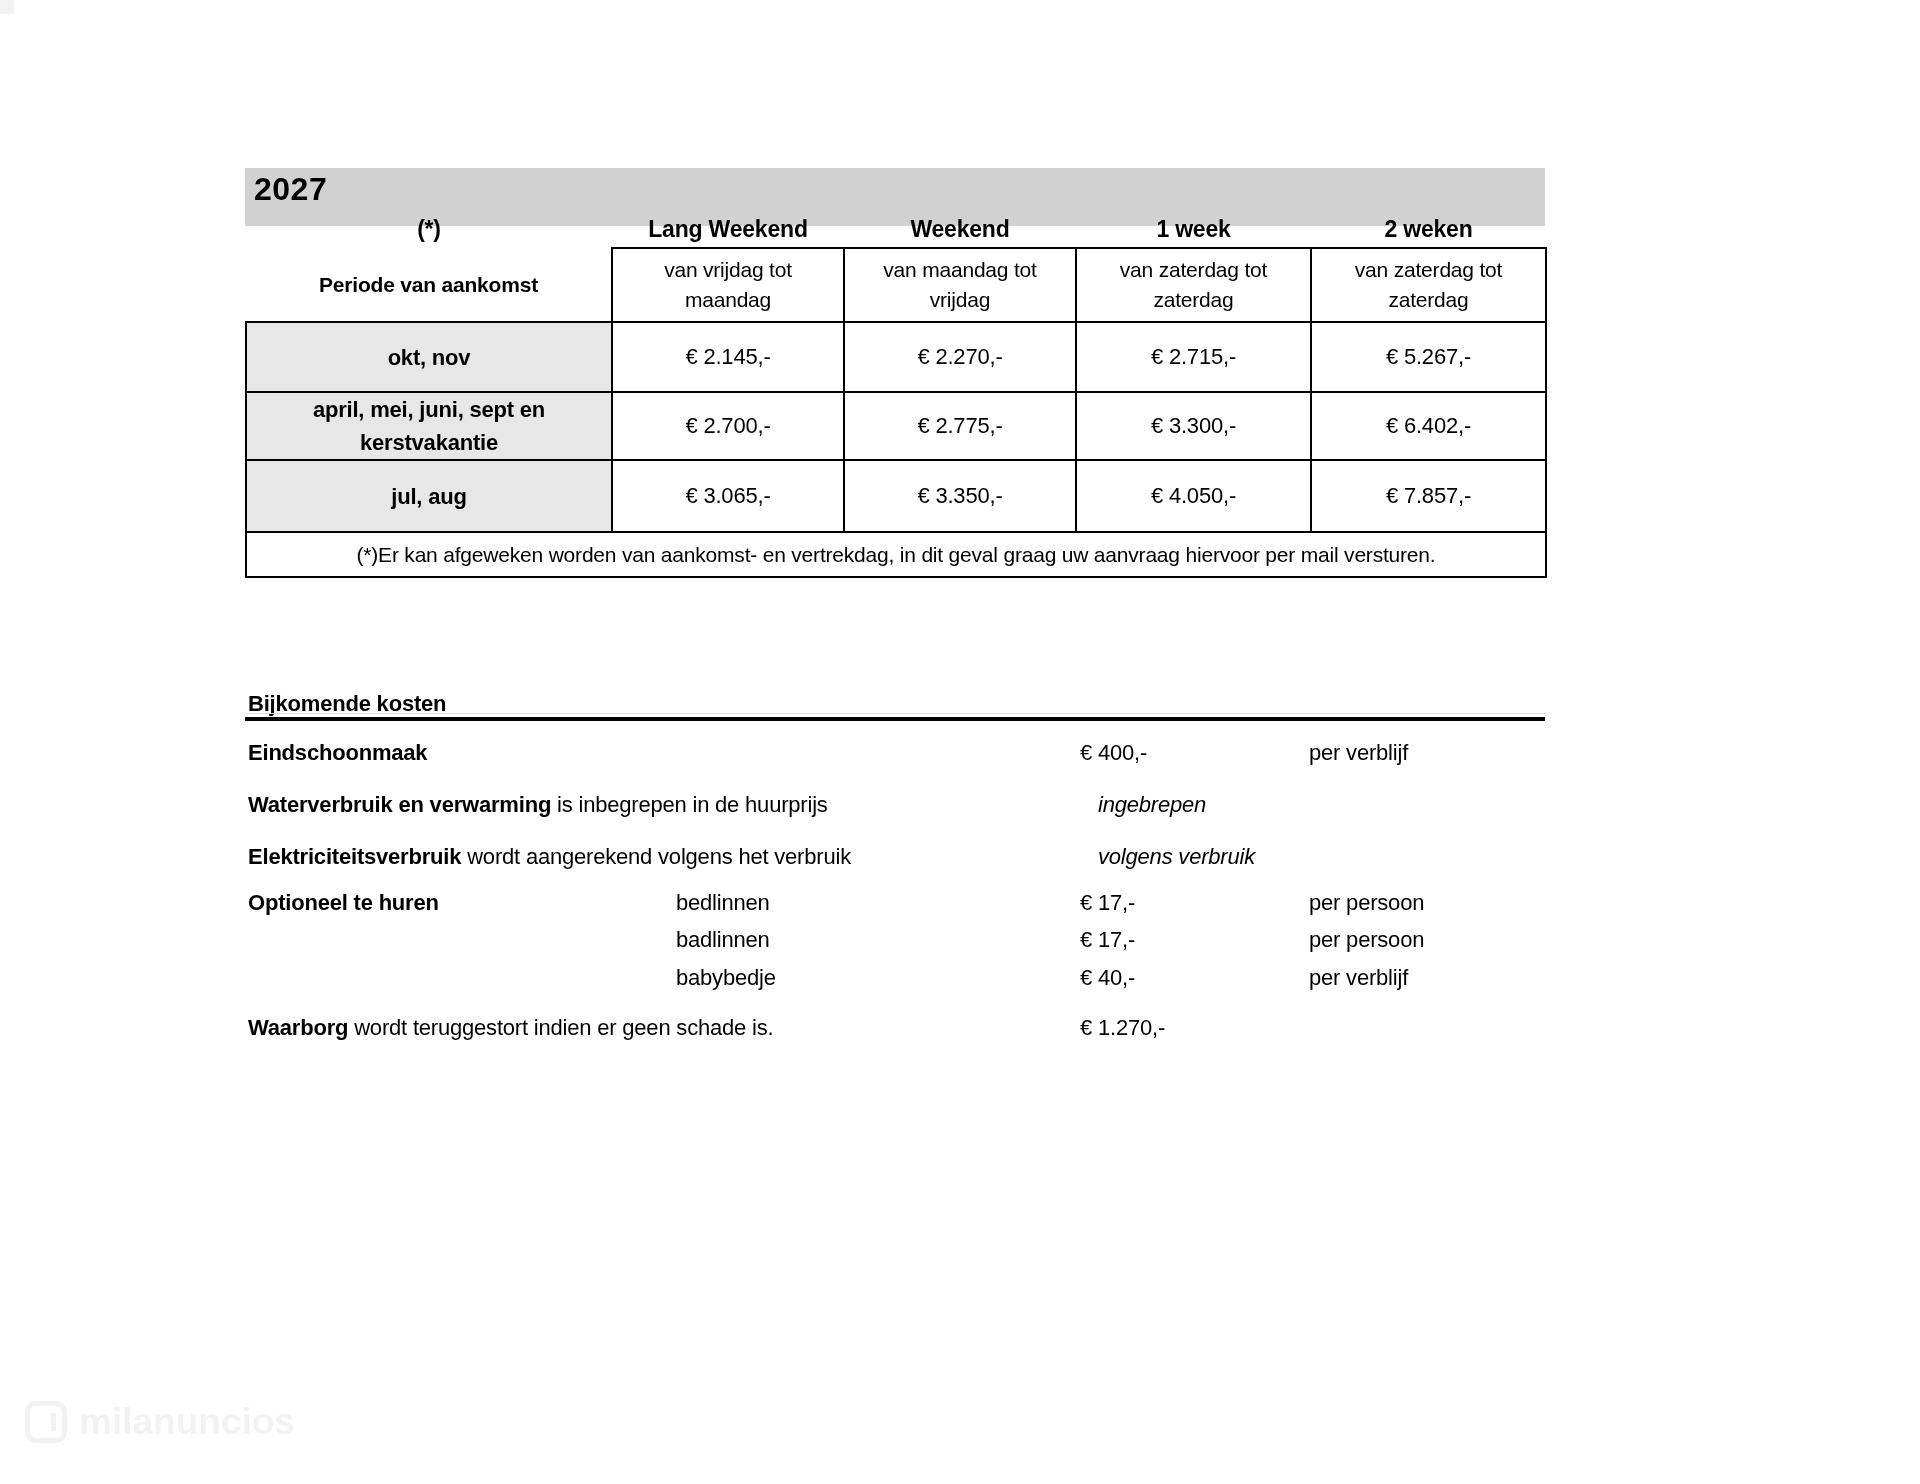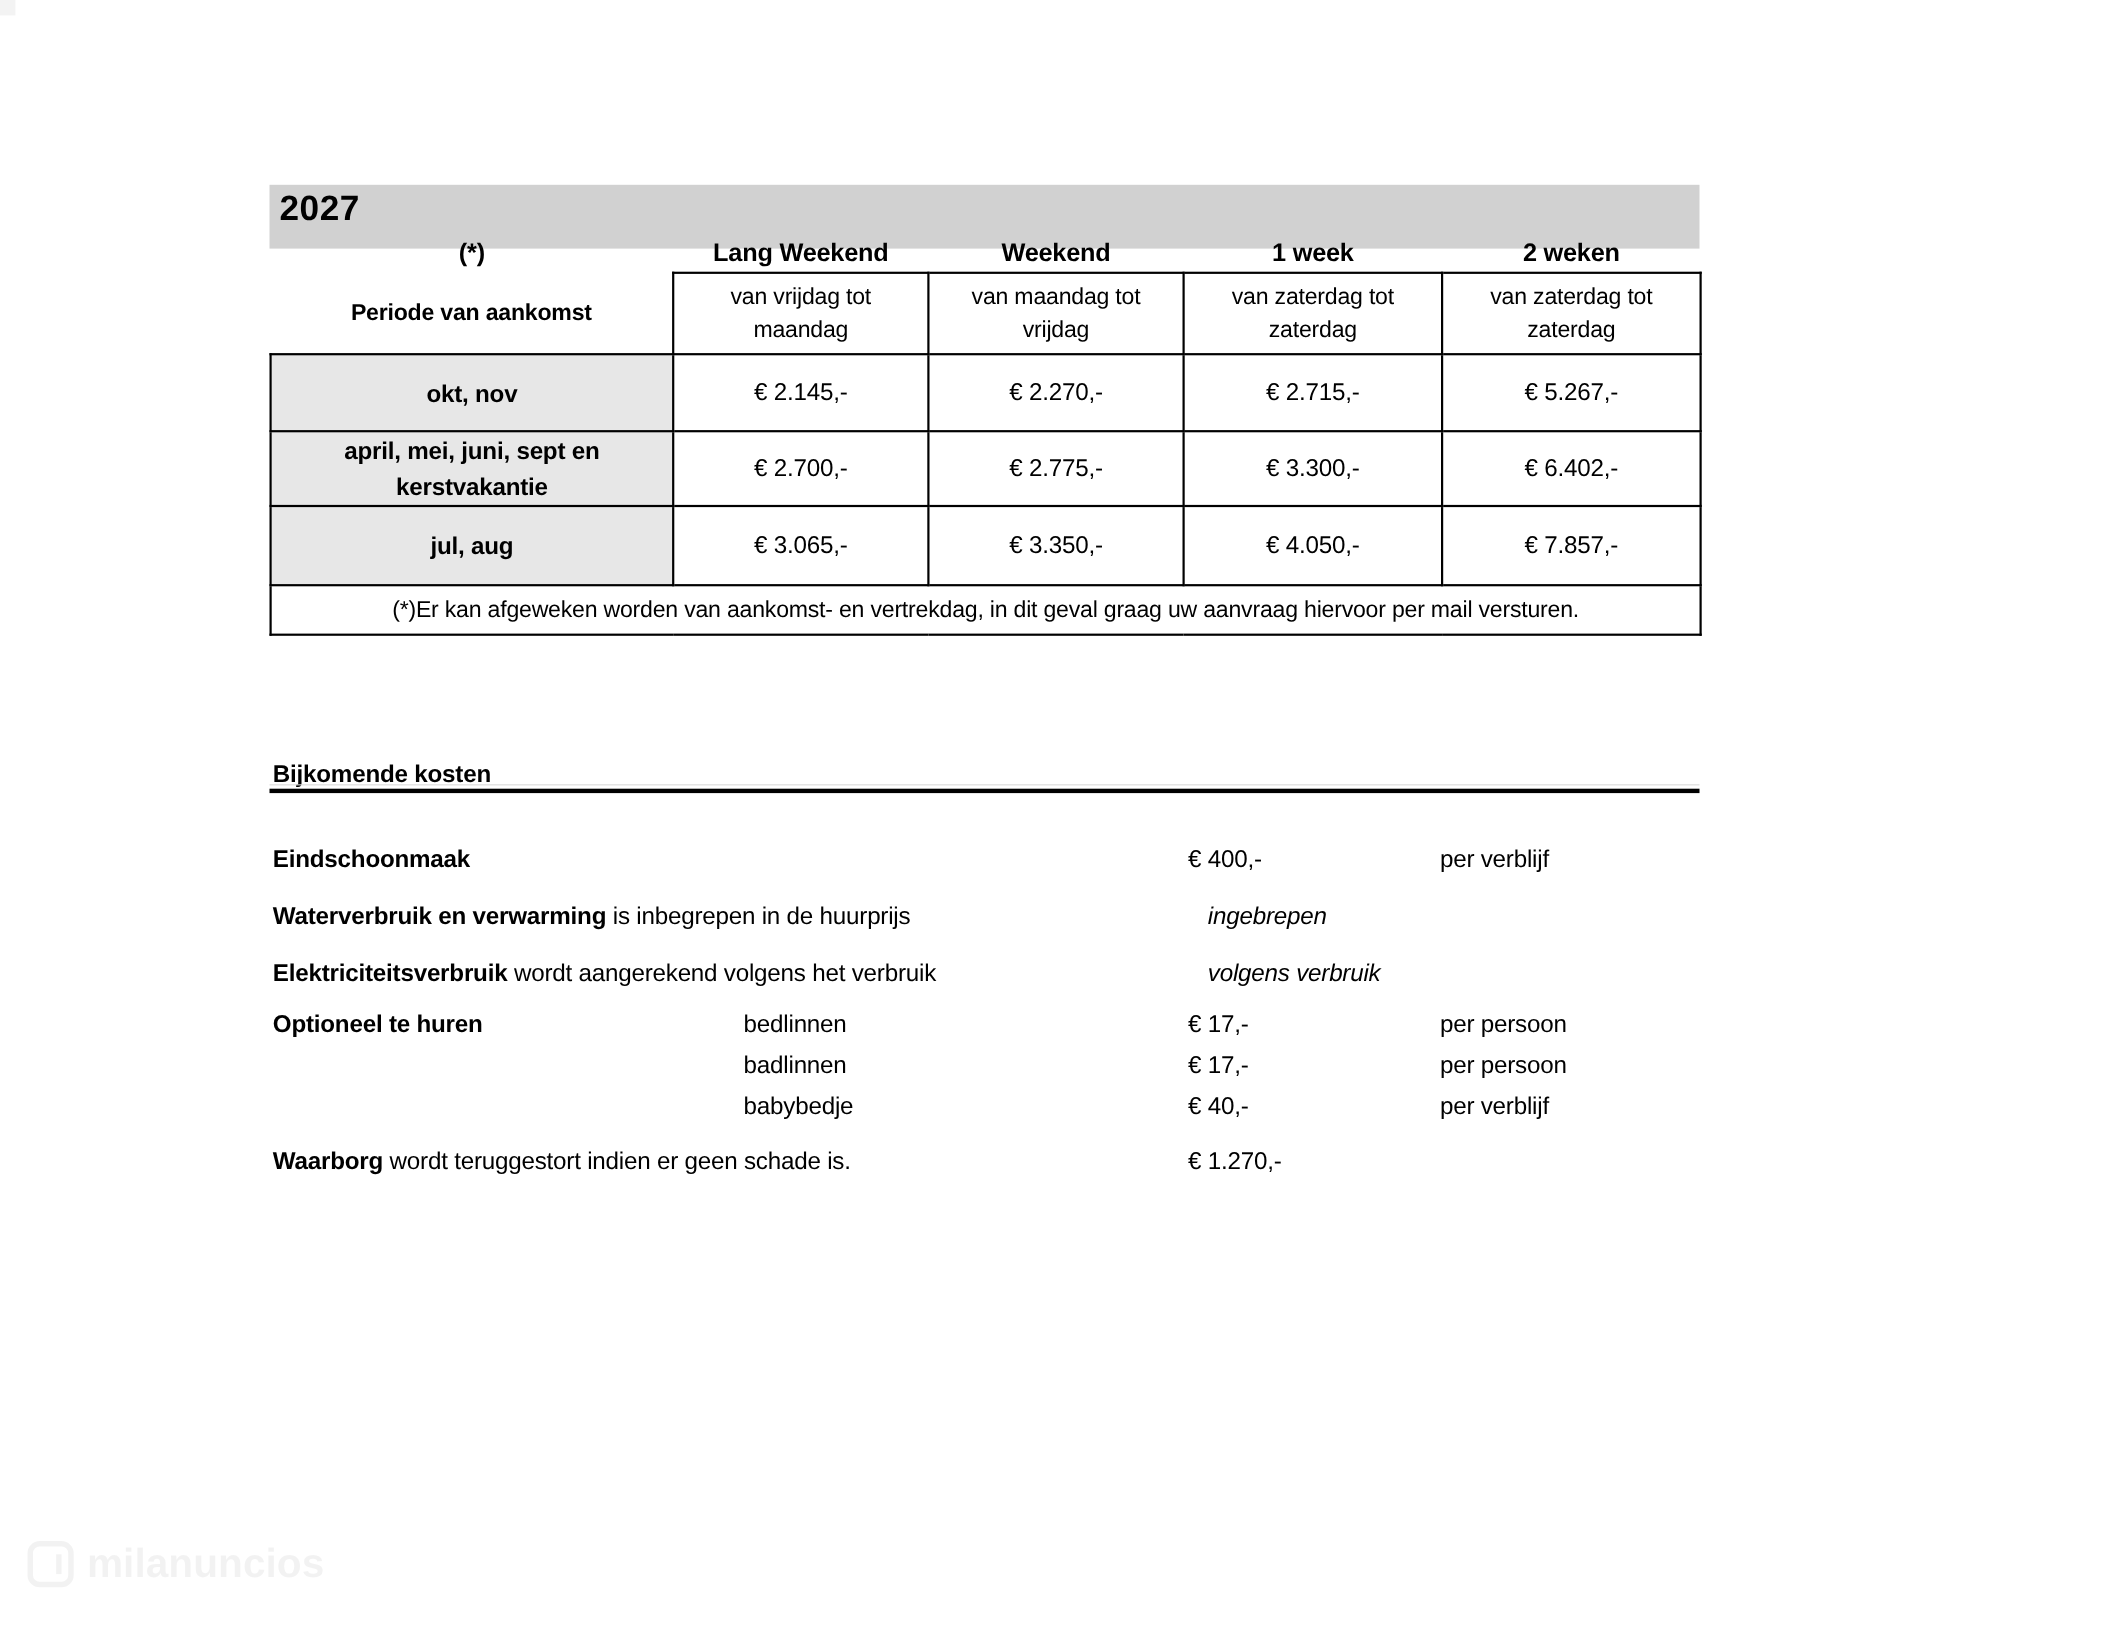--- a/index.html
+++ b/index.html
@@ -28,21 +28,21 @@
   td.period-head{font-weight:bold;font-size:23px;vertical-align:bottom;padding-bottom:7px;}
   td.rowlabel{background:#e7e7e7;font-weight:bold;font-size:22px;line-height:33px;}
   td.rowlabel .reg{font-weight:normal;}
   td.price-cell{font-size:22px;}
   td.footnote{font-size:21px;text-align:left;padding-left:6px;}
   
   .costs-title{left:248px;top:691px;font-size:22px;font-weight:bold;}
   .rule-thin{left:245px;top:713px;width:1300px;height:1px;background:#d9d9d9;}
   .rule-thick{left:245px;top:717px;width:1300px;height:3.5px;background:#000;}
   .cost-line{left:245px;width:1300px;height:30px;font-size:22px;line-height:30px;}
-  .cost-line span{position:absolute;white-space:nowrap;margin-top:28px;}
+  .cost-line span{position:absolute;white-space:nowrap;}
   .c-label{left:3px;font-weight:bold;}
   .c-rest{font-weight:normal;}
   .c-item{left:431px;}
   .c-price{left:835px;}
   .c-note{left:853px;font-style:italic;}
   .c-unit{left:1064px;text-align:center;}
   
   .watermark{left:25px;top:1396px;height:52px;display:flex;align-items:center;gap:12px;
     color:rgba(0,0,0,0.05);}
   .wm-icon{width:42px;height:42px;border:5px solid rgba(0,0,0,0.05);border-radius:11px;

